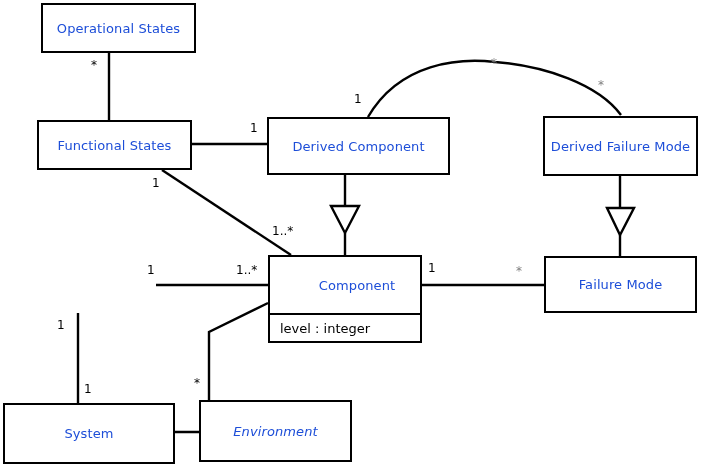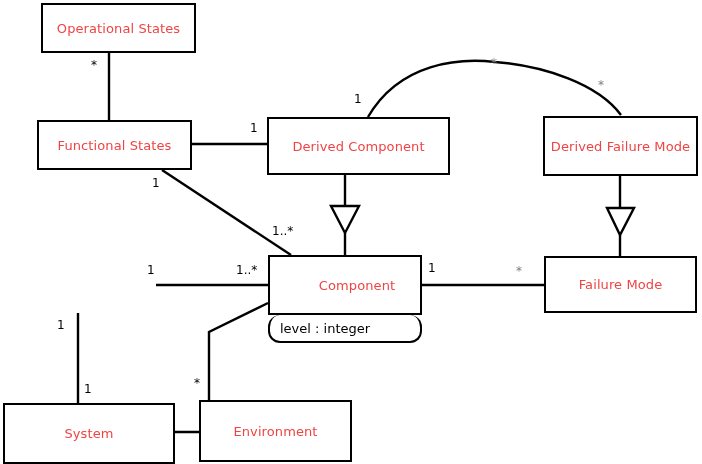--- a/index.html
+++ b/index.html
@@ -31,21 +31,21 @@
   }
   .uml-name-compartment {
     display: flex;
     align-items: center;
     justify-content: center;
     width: 100%;
     height: 100%;
     box-sizing: border-box;
     text-align: center;
     font-size: 13px;
-    color: #ef4444;
+    color: #1d4ed8;
     letter-spacing: 0.1px;
   }
   .uml-attr-box {
     position: absolute;
     box-sizing: border-box;
     border: 2px solid #000000;
     border-top: 0;
     background: #ffffff;
     z-index: 3;
     display: flex;
@@ -116,33 +116,33 @@
 
   <div class="uml-class" style="left:543px; top:116px; width:155px; height:60px;">
     <div class="uml-name-compartment">Derived Failure Mode</div>
   </div>
 
 
   <div class="uml-class" style="left:268px; top:255px; width:154px; height:60px;padding-left:24px;">
     <div class="uml-name-compartment">Component</div>
   </div>
 
-  <div class="uml-attr-box" style="left:268px; top:315px; width:154px; height:28px;border-radius:12px;">
+  <div class="uml-attr-box" style="left:268px; top:315px; width:154px; height:28px;">
     <span class="uml-attr-text">level : integer</span>
   </div>
 
   <div class="uml-class" style="left:544px; top:256px; width:153px; height:57px;">
     <div class="uml-name-compartment">Failure Mode</div>
   </div>
 
   <div class="uml-class" style="left:3px; top:403px; width:172px; height:61px;">
     <div class="uml-name-compartment">System</div>
   </div>
 
-  <div class="uml-class" style="left:199px; top:400px; width:153px; height:62px;">
+  <div class="uml-class" style="left:199px; top:400px; width:153px; height:62px;font-style:italic;">
     <div class="uml-name-compartment">Environment</div>
   </div>
 
   <div class="mult-label" style="left:91px; top:59px;">*</div>
   <div class="mult-label" style="left:250px; top:122px;">1</div>
   <div class="mult-label" style="left:354px; top:93px;">1</div>
   <div class="mult-label faint" style="left:491px; top:57px;">*</div>
   <div class="mult-label faint" style="left:598px; top:79px;">*</div>
   <div class="mult-label" style="left:152px; top:177px;">1</div>
   <div class="mult-label" style="left:272px; top:225px;">1..*</div>

